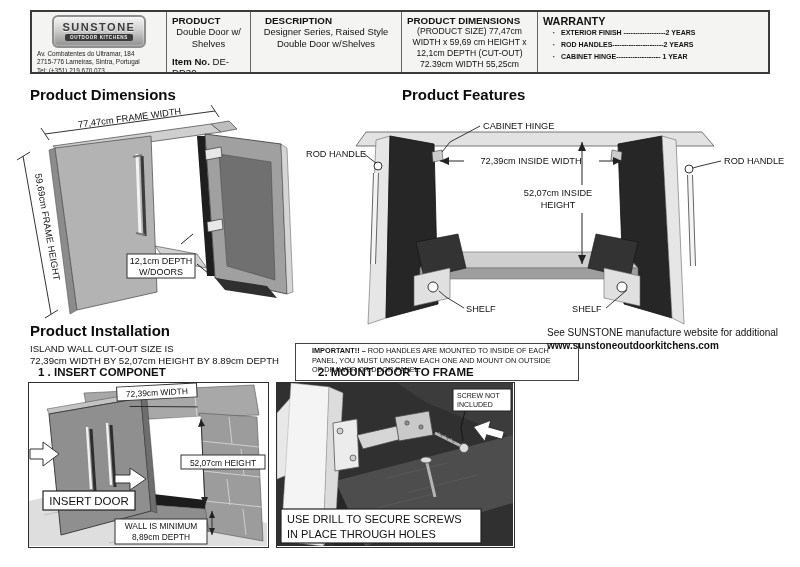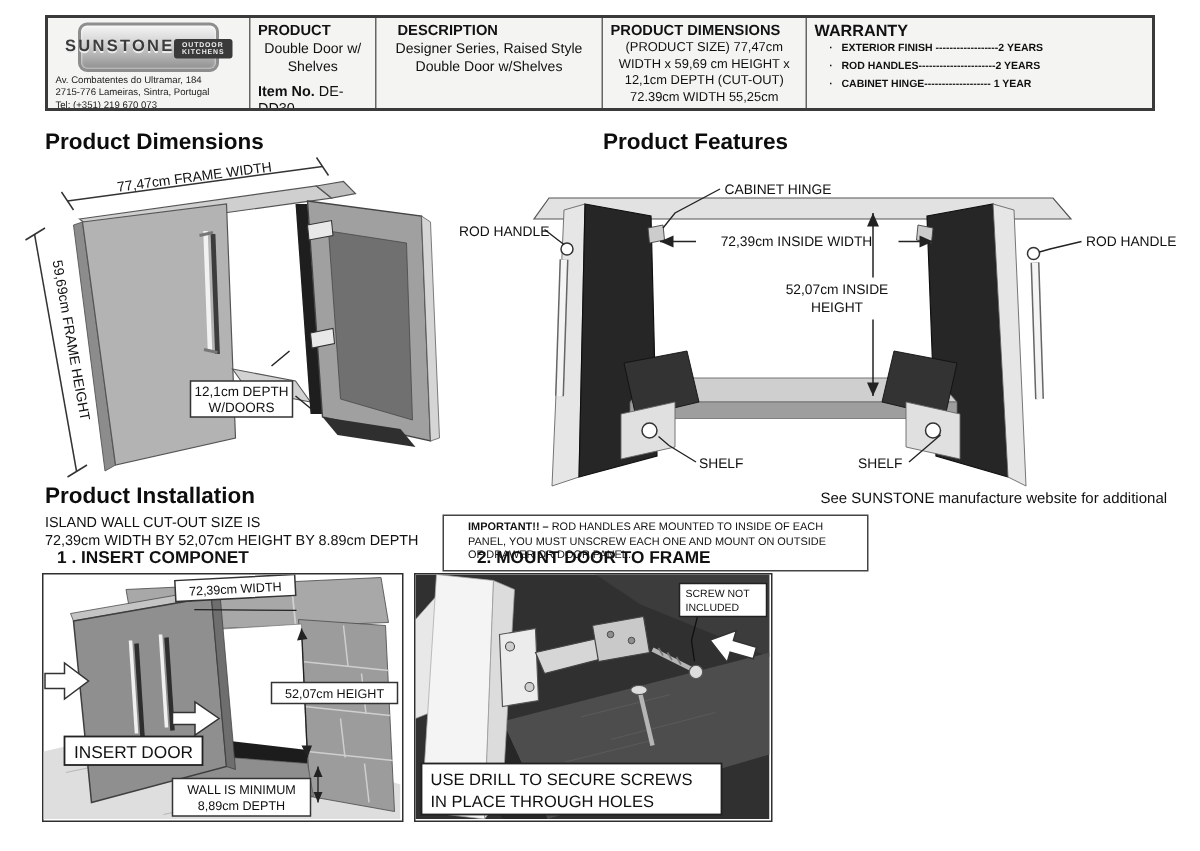--- a/index.html
+++ b/index.html
@@ -22,21 +22,21 @@
   .c-logo { width:134px; }
   .c-prod { width:84px; }
   .c-desc { width:151px; }
   .c-dims { width:136px; }
   .c-spec { width:97px; }
   .c-warr { flex:1; }
   .logo {
     width:94px; height:33px; margin:0 auto 2px auto;
     border:2px solid #8e8e8e; border-radius:6px;
     background:linear-gradient(180deg,#f5f5f5 0%,#cfcfcf 45%,#8f8f8f 100%);
-    display:flex; flex-direction:row; align-items:center; justify-content:center;
+    display:flex; flex-direction:column; align-items:center; justify-content:center;
     box-shadow:inset 0 0 2px #fff;
   }
   .logo-brand { font-size:11px; font-weight:bold; letter-spacing:1.5px; color:#3c3c3c; text-shadow:0 1px 0 #eee; line-height:1; }
   .logo-sub { font-size:4.6px; font-weight:bold; letter-spacing:.6px; color:#f0f0f0; background:#3a3a3a; border-radius:2px; padding:1px 5px; margin-top:1px; line-height:1.2; }
   .addr { font-size:6.4px; line-height:1.32; color:#222; }
   .htitle { font-weight:bold; font-size:9.8px; line-height:1.15; }
   .hval { font-size:9.4px; line-height:1.2;text-align:center; }
   .item-line { font-size:9.6px; margin-top:7px; }
   .c-desc .htitle { padding-left:9px; }
   .c-dims .hval { font-size:8.6px; line-height:1.28; }
@@ -227,20 +227,21 @@
 <div class="sec-h" style="left:30px; top:322px;">Product Installation</div>
 <div class="cutout">
   <div>ISLAND WALL CUT-OUT SIZE IS</div>
   <div>72,39cm WIDTH BY 52,07cm HEIGHT BY 8.89cm DEPTH</div>
 </div>
 <div class="imp-box">
   <b>IMPORTANT!! –</b><span> ROD HANDLES ARE MOUNTED TO INSIDE OF EACH PANEL, YOU MUST UNSCREW EACH ONE AND MOUNT ON OUTSIDE OF DRAWER OR DOOR PANEL.</span>
 </div>
 <div class="web-note">
   <div>See SUNSTONE manufacture website for additional</div>
+  <div class="web-url">www.sunstoneoutdoorkitchens.com</div>
 </div>
 <div class="step-h" style="left:38px; top:366px;">1 . INSERT COMPONET</div>
 <div class="step-h" style="left:276px; top:366px;margin-left:42px;">2. MOUNT DOOR TO FRAME</div>
 
 <div class="img-box" style="left:28px; top:382px; width:241px; height:166px;">
 <svg width="238" height="163" viewBox="0 0 238 163">
   <g>
     <polygon points="0,118 95,96 238,140 238,163 0,163" fill="#dedede"></polygon>
     <path d="M15,132 L120,110 M45,146 L160,122 M80,160 L200,134 M60,106 L150,136 M110,98 L215,132" stroke="#b8b8b8" stroke-width="0.8" fill="none"></path>
   </g>

